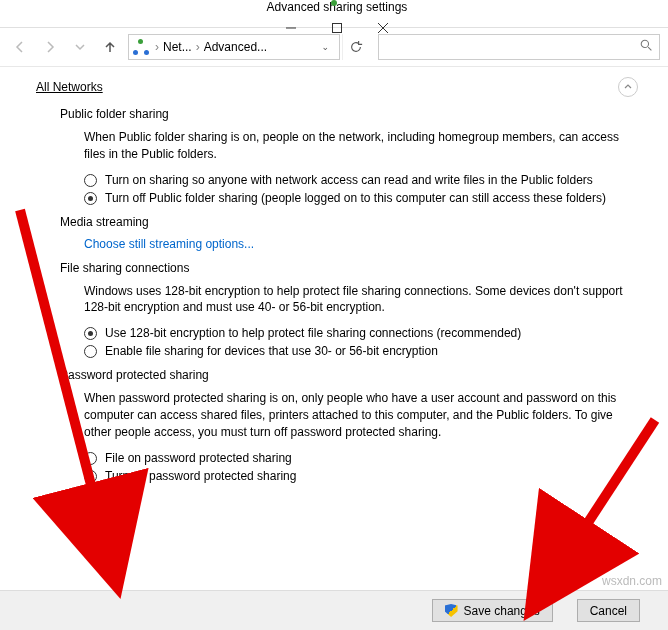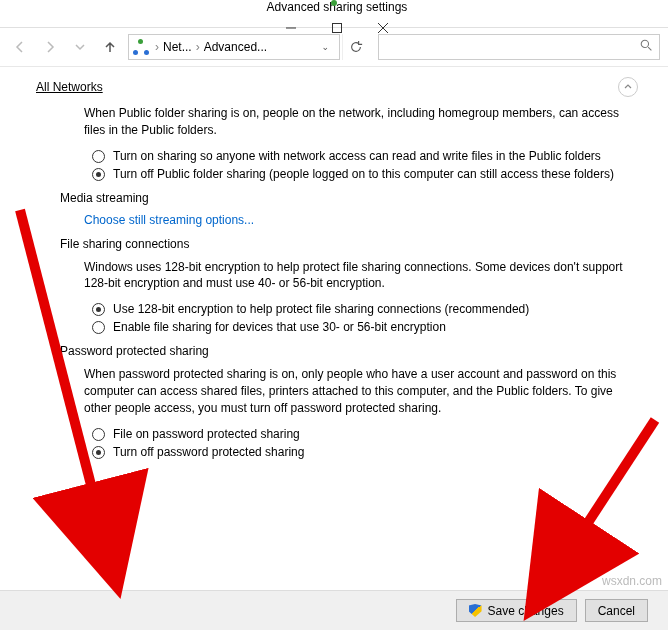--- a/index.html
+++ b/index.html
@@ -103,37 +103,37 @@
     margin-left: auto;
     width:20px; height:20px;
     border:1px solid #ccc; border-radius:50%;
     display:flex; align-items:center; justify-content:center;
     color:#888;
     font-size:10px;
   }
   .section-title { margin: 10px 0 8px 24px; }
   .section-body { margin-left: 48px; margin-right: 10px; }
   .desc { color:#000; margin-bottom:10px; line-height:1.4; }
-  .radio-line { display:flex; align-items:flex-start; gap:8px; margin:4px 8px; }
+  .radio-line { display:flex; align-items:flex-start; gap:8px; margin:4px 0; }
   .radio {
     width:13px; height:13px; border:1px solid #333; border-radius:50%;
     margin-top:1px; flex-shrink:0; position:relative; background:#fff;
   }
   .radio.checked::after {
     content:""; position:absolute; width:5px; height:5px; background:#333;
     border-radius:50%; top:3px; left:3px;
   }
   .link { color:#0066cc; }
   .button-bar {
     position:absolute; bottom:0; left:0; right:0;
     height:40px;
     background:#f0f0f0;
     border-top:1px solid #ddd;
     display:flex; align-items:center; justify-content:flex-end;
-    padding-right:20px; gap:8px;
+    padding-right:28px; gap:24px;
   }
   .btn {
     height:23px;
     border:1px solid #adadad;
     background:#e1e1e1;
     padding:0 12px;
     display:flex; align-items:center; gap:6px;
     font-size:12px;
   }
   .shield {
@@ -233,20 +233,21 @@
 <div class="content">
   <div class="profile-header">
     <span>All Networks</span>
     <span class="chev">
       <svg width="10" height="10" viewBox="0 0 10 10">
           <path d="M2 6 L5 3 L8 6" fill="none" stroke="#888" stroke-width="1.2"></path>
         </svg>
     </span>
   </div>
 
+  <div class="section-title">Public folder sharing</div>
   <div class="section-body">
     <div class="desc">When Public folder sharing is on, people on the network, including homegroup members, can access files in the Public folders.</div>
     <div class="radio-line">
       <div class="radio"></div>
       <span>Turn on sharing so anyone with network access can read and write files in the Public folders</span>
     </div>
     <div class="radio-line">
       <div class="radio checked"></div>
       <span>Turn off Public folder sharing (people logged on to this computer can still access these folders)</span>
     </div>

